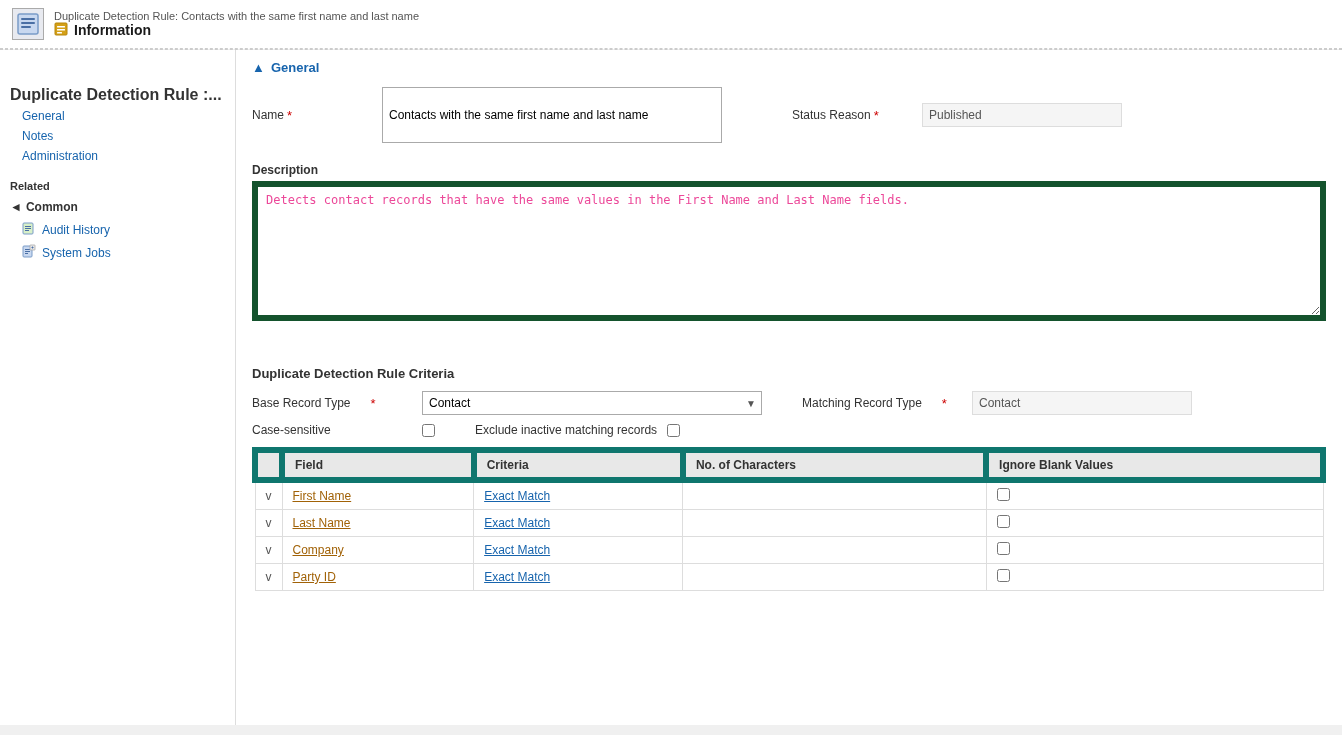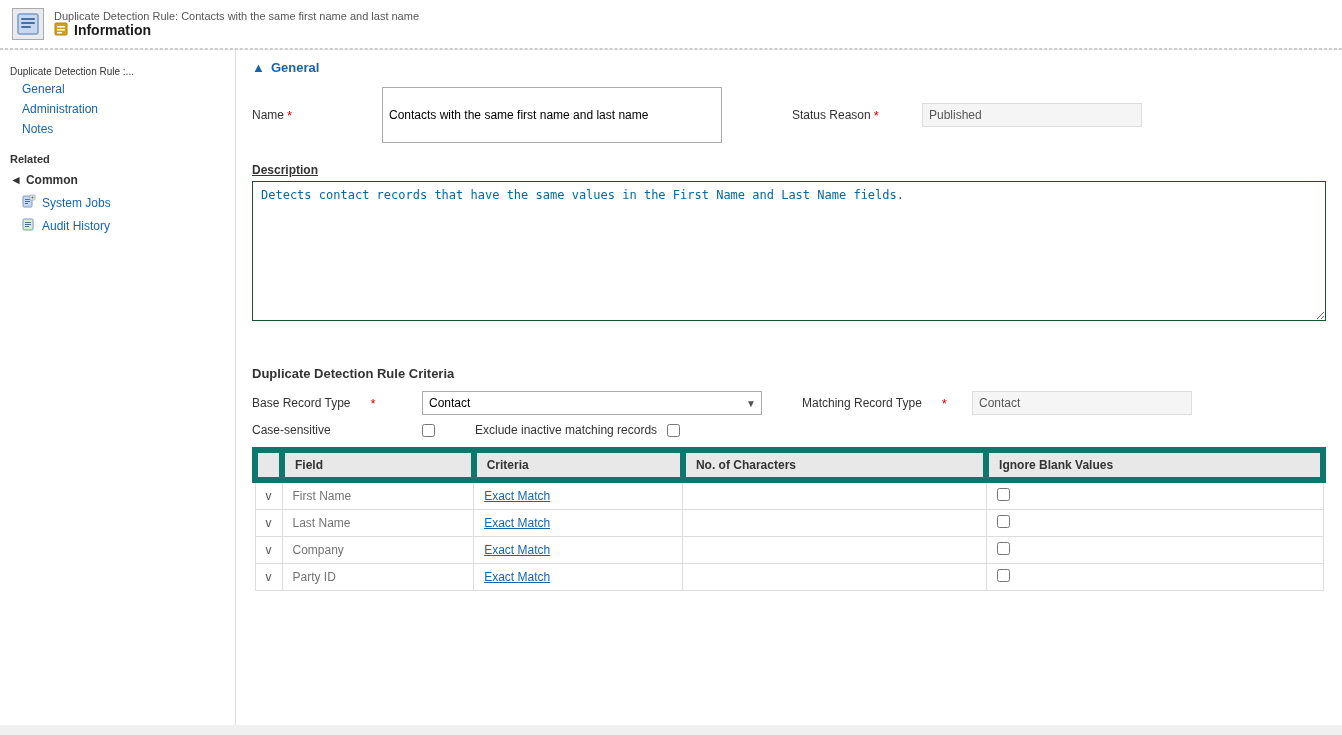--- a/index.html
+++ b/index.html
@@ -28,22 +28,23 @@
 
     .sidebar {
       width: 236px;
       min-width: 236px;
       background: #fff;
       border-right: 1px solid #ddd;
       padding: 10px 0;
       overflow-y: auto;
     }
     .sidebar-section-title {
-      font-size: 10px; font-weight: normal; color: #333;
+      font-size: 16px; font-weight: bold; color: #333;
       padding: 6px 10px 2px 10px;
+      margin-top: 20px;
     }
     .sidebar-nav-item {
       padding: 3px 10px 3px 22px;
       color: #1764ad;
       cursor: pointer;
       font-size: 12px;
     }
 
     .sidebar-related-label {
       font-size: 11px; font-weight: bold; color: #333;
@@ -91,34 +92,34 @@
       padding: 20px 6px;
       font-size: 12px;
       width: 340px;
       background: #fff;
       outline: none;
     }
     .form-input-readonly {
       border: 1px solid #ddd;
       padding: 4px 6px;
       font-size: 12px;
-      width: 220px;
+      width: 200px;
       background: #f5f5f5;
       color: #555;
     }
 
-    .description-section { padding: 0 16px 10px 16px; text-decoration: underline; }
+    .description-section { padding: 0 16px 10px 16px; }
     .description-label { font-size: 12px; font-weight: bold; margin-bottom: 4px; }
     .description-box {
-      border: 1px solid #14532d;
+      border: 6px solid #14532d;
       width: 100%;
       min-height: 140px;
       padding: 6px 8px;
       font-size: 12px;
-      color: #0369a1;
+      color: #ec4899;
       background: #fff;
       resize: vertical;
     }
 
     .criteria-section { padding: 6px 16px 10px 16px; margin-top: 26px; }
     .criteria-title { font-size: 13px; font-weight: bold; margin-bottom: 10px; }
 
     .criteria-row {
       display: flex; align-items: center; gap: 10px;
       margin-bottom: 8px;
@@ -169,21 +170,21 @@
       text-align: left;
       color: #333;
     }
     .data-table td {
       border: 1px solid #ddd;
       padding: 5px 10px;
       font-size: 12px;
       background: #fff;
     }
     .chevron-col { width: 24px; color: #555; font-size: 10px; }
-    .field-link { color: #737373; cursor: pointer; }
+    .field-link { color: #a16207; text-decoration: underline; cursor: pointer; }
     .criteria-link { color: #1764ad; text-decoration: underline; cursor: pointer; }
     .select-link { color: #1764ad; text-decoration: underline; cursor: pointer; padding: 4px 10px; display: inline-block; }
 
     hr.divider { border: none; border-top: 1px dashed #ccc; margin: 0; }
   </style>
 </head>
 <body>
 
 <div class="app-header">
   <div class="app-header-icon">
@@ -211,55 +212,55 @@
 </div>
 
 <hr class="divider">
 
 <div class="main-layout">
 
   <div class="sidebar">
     <div class="sidebar-section-title">Duplicate Detection Rule :...</div>
 
     <div class="sidebar-nav-item">General</div>
+    <div class="sidebar-nav-item">Notes</div>
     <div class="sidebar-nav-item">Administration</div>
-    <div class="sidebar-nav-item">Notes</div>
 
     <div class="sidebar-related-label">Related</div>
 
     <div class="sidebar-common-header">
       <span>◄</span>
       <span>Common</span>
     </div>
 
+    <div class="sidebar-common-item">
+      <span>
+        <svg width="14" height="14" viewBox="0 0 14 14">
+            <rect x="1" y="2" width="10" height="11" rx="1" fill="#d8f0c8" stroke="#7a9cc8" stroke-width="1"></rect>
+            <rect x="3" y="5" width="6" height="1" fill="#4a6fa5"></rect>
+            <rect x="3" y="7" width="6" height="1" fill="#4a6fa5"></rect>
+            <rect x="3" y="9" width="4" height="1" fill="#4a6fa5"></rect>
+          </svg>
+      </span>
+      <span>Audit History</span>
+    </div>
     <div class="sidebar-common-item">
       <span>
         <svg width="14" height="14" viewBox="0 0 14 14">
             <rect x="1" y="2" width="9" height="11" rx="1" fill="#c8d8f0" stroke="#7a9cc8" stroke-width="1"></rect>
             <rect x="3" y="5" width="5" height="1" fill="#4a6fa5"></rect>
             <rect x="3" y="7" width="5" height="1" fill="#4a6fa5"></rect>
             <rect x="3" y="9" width="3" height="1" fill="#4a6fa5"></rect>
             <rect x="8" y="1" width="5" height="5" rx="0.5" fill="#e8e8e8" stroke="#aaa" stroke-width="0.8"></rect>
             <line x1="10.5" y1="2.5" x2="10.5" y2="4.5" stroke="#4a6fa5" stroke-width="1"></line>
             <line x1="9.5" y1="3.5" x2="11.5" y2="3.5" stroke="#4a6fa5" stroke-width="1"></line>
           </svg>
       </span>
       <span>System Jobs</span>
     </div>
-    <div class="sidebar-common-item">
-      <span>
-        <svg width="14" height="14" viewBox="0 0 14 14">
-            <rect x="1" y="2" width="10" height="11" rx="1" fill="#d8f0c8" stroke="#7a9cc8" stroke-width="1"></rect>
-            <rect x="3" y="5" width="6" height="1" fill="#4a6fa5"></rect>
-            <rect x="3" y="7" width="6" height="1" fill="#4a6fa5"></rect>
-            <rect x="3" y="9" width="4" height="1" fill="#4a6fa5"></rect>
-          </svg>
-      </span>
-      <span>Audit History</span>
-    </div>
   </div>
 
   <div class="content-area">
 
     <div class="section-header">
       <span>▲</span>
       <span>General</span>
     </div>
 
     <div class="form-area">

